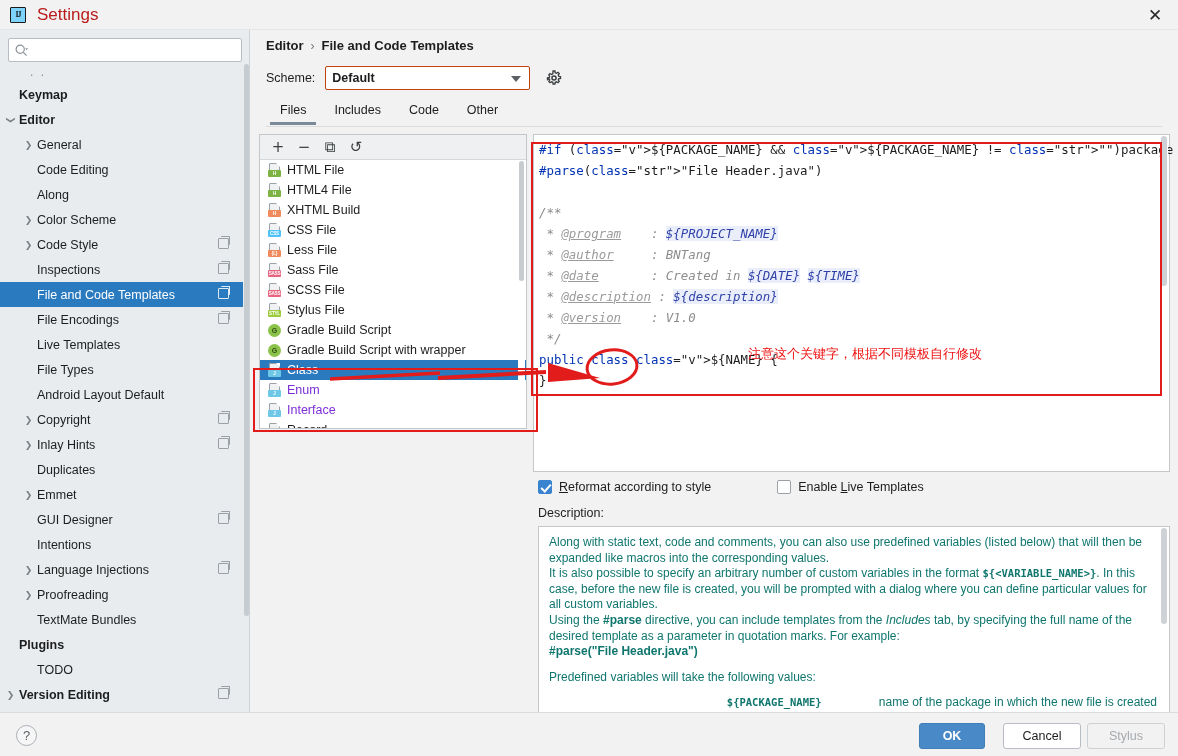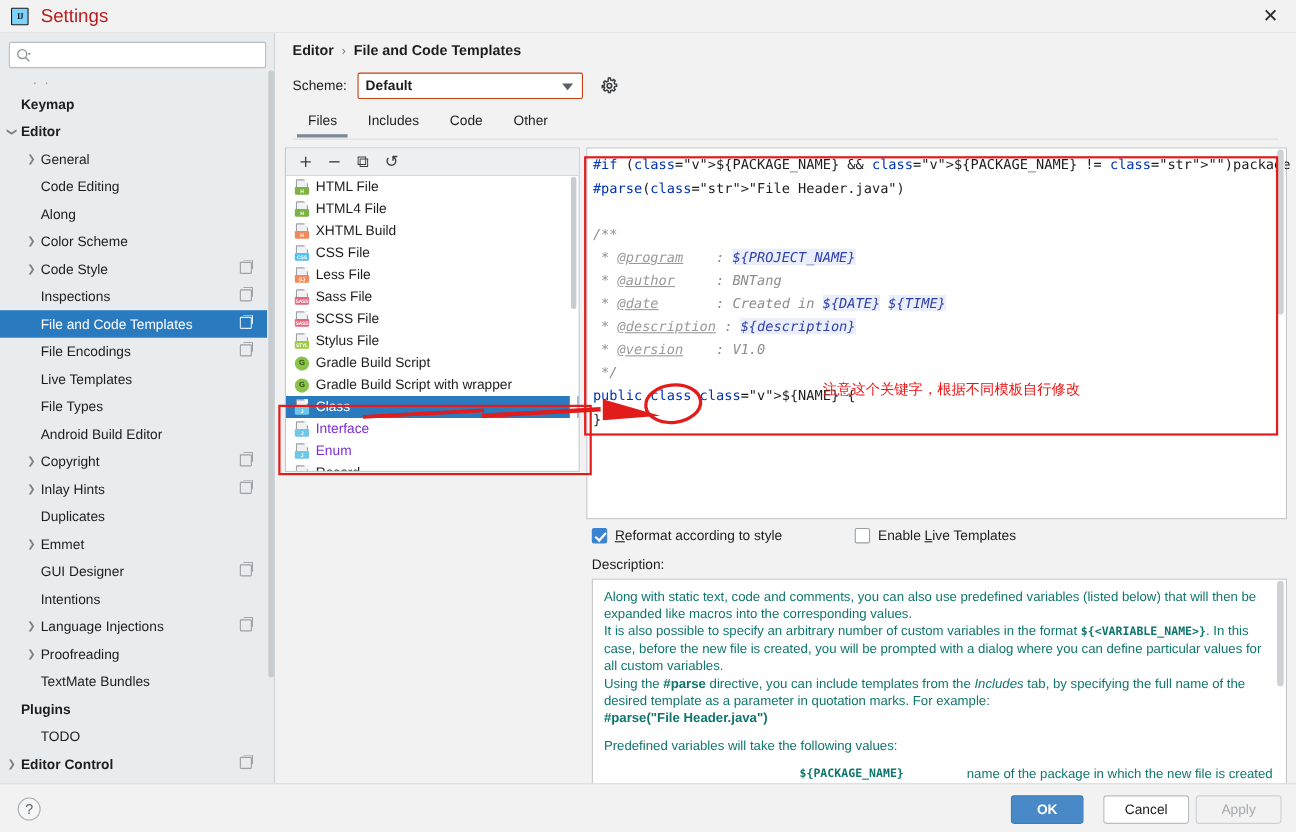--- a/index.html
+++ b/index.html
@@ -324,21 +324,21 @@
           <div class="t-row lvl1">
             <span class="arrow" style="display: inline-block;"></span>
             <span class="lbl">Live Templates</span>
           </div>
           <div class="t-row lvl1">
             <span class="arrow" style="display: inline-block;"></span>
             <span class="lbl">File Types</span>
           </div>
           <div class="t-row lvl1">
             <span class="arrow" style="display: inline-block;"></span>
-            <span class="lbl">Android Build Editor</span>
+            <span class="lbl">Android Layout Default</span>
           </div>
           <div class="t-row lvl1">
             <span class="arrow" style="display: inline-block;">❯</span>
             <span class="lbl">Copyright</span>
             <span class="copyico"></span>
           </div>
           <div class="t-row lvl1">
             <span class="arrow" style="display: inline-block;">❯</span>
             <span class="lbl">Inlay Hints</span>
             <span class="copyico"></span>
@@ -376,21 +376,21 @@
           <div class="t-row lvl0">
             <span class="arrow" style="display: inline-block;"></span>
             <span class="lbl">Plugins</span>
           </div>
           <div class="t-row lvl1">
             <span class="arrow" style="display: inline-block;"></span>
             <span class="lbl">TODO</span>
           </div>
           <div class="t-row lvl0">
             <span class="arrow" style="display: inline-block;">❯</span>
-            <span class="lbl">Editor Control</span>
+            <span class="lbl">Version Editing</span>
             <span class="copyico"></span>
           </div>
         </div>
     </div>
     <div class="tree-scroll">
       <div class="thumb"></div>
     </div>
   </div>
   <div class="lp-divider"></div>
 
@@ -501,28 +501,28 @@
               <span class="pg"></span>
               <span class="badge" style="background: rgb(111, 199, 232);">J</span>
             </span>
             <span class="nm">Class</span>
           </div>
           <div class="fi">
             <span class="fico">
               <span class="pg"></span>
               <span class="badge" style="background: rgb(111, 199, 232);">J</span>
             </span>
+            <span class="nm" style="color: rgb(123, 47, 214);">Enum</span>
+          </div>
+          <div class="fi">
+            <span class="fico">
+              <span class="pg"></span>
+              <span class="badge" style="background: rgb(111, 199, 232);">J</span>
+            </span>
             <span class="nm" style="color: rgb(123, 47, 214);">Interface</span>
-          </div>
-          <div class="fi">
-            <span class="fico">
-              <span class="pg"></span>
-              <span class="badge" style="background: rgb(111, 199, 232);">J</span>
-            </span>
-            <span class="nm" style="color: rgb(123, 47, 214);">Enum</span>
           </div>
           <div class="fi">
             <span class="fico">
               <span class="pg"></span>
             </span>
             <span class="nm">Record</span>
           </div>
         </div>
       <div class="fl-scroll">
         <div class="thumb"></div>
@@ -571,21 +571,21 @@
       <div class="desc-scroll">
         <div class="thumb"></div>
       </div>
     </div>
   </div>
 
   <div class="bottom">
     <div class="help-btn">?</div>
     <div class="btn primary" id="btn-ok">OK</div>
     <div class="btn" id="btn-cancel">Cancel</div>
-    <div class="btn disabled" id="btn-apply">Apply</div>
+    <div class="btn disabled" id="btn-apply">Stylus</div>
   </div>
 
   <div class="anno" id="anno-box-code"></div>
   <div class="anno" id="anno-box-list"></div>
   <div class="anno" id="anno-text-cn">注意这个关键字，根据不同模板自行修改</div>
   <svg class="anno" id="anno-svg">
 
     <path d="M548,363 L600,378 L548,382 Z" fill="#e21b1b"></path>
     <path d="M438,378 L546,372" stroke="#e21b1b" stroke-width="4" fill="none"></path>
     <path d="M330,379 L440,373" stroke="#e21b1b" stroke-width="3.5" fill="none"></path>

